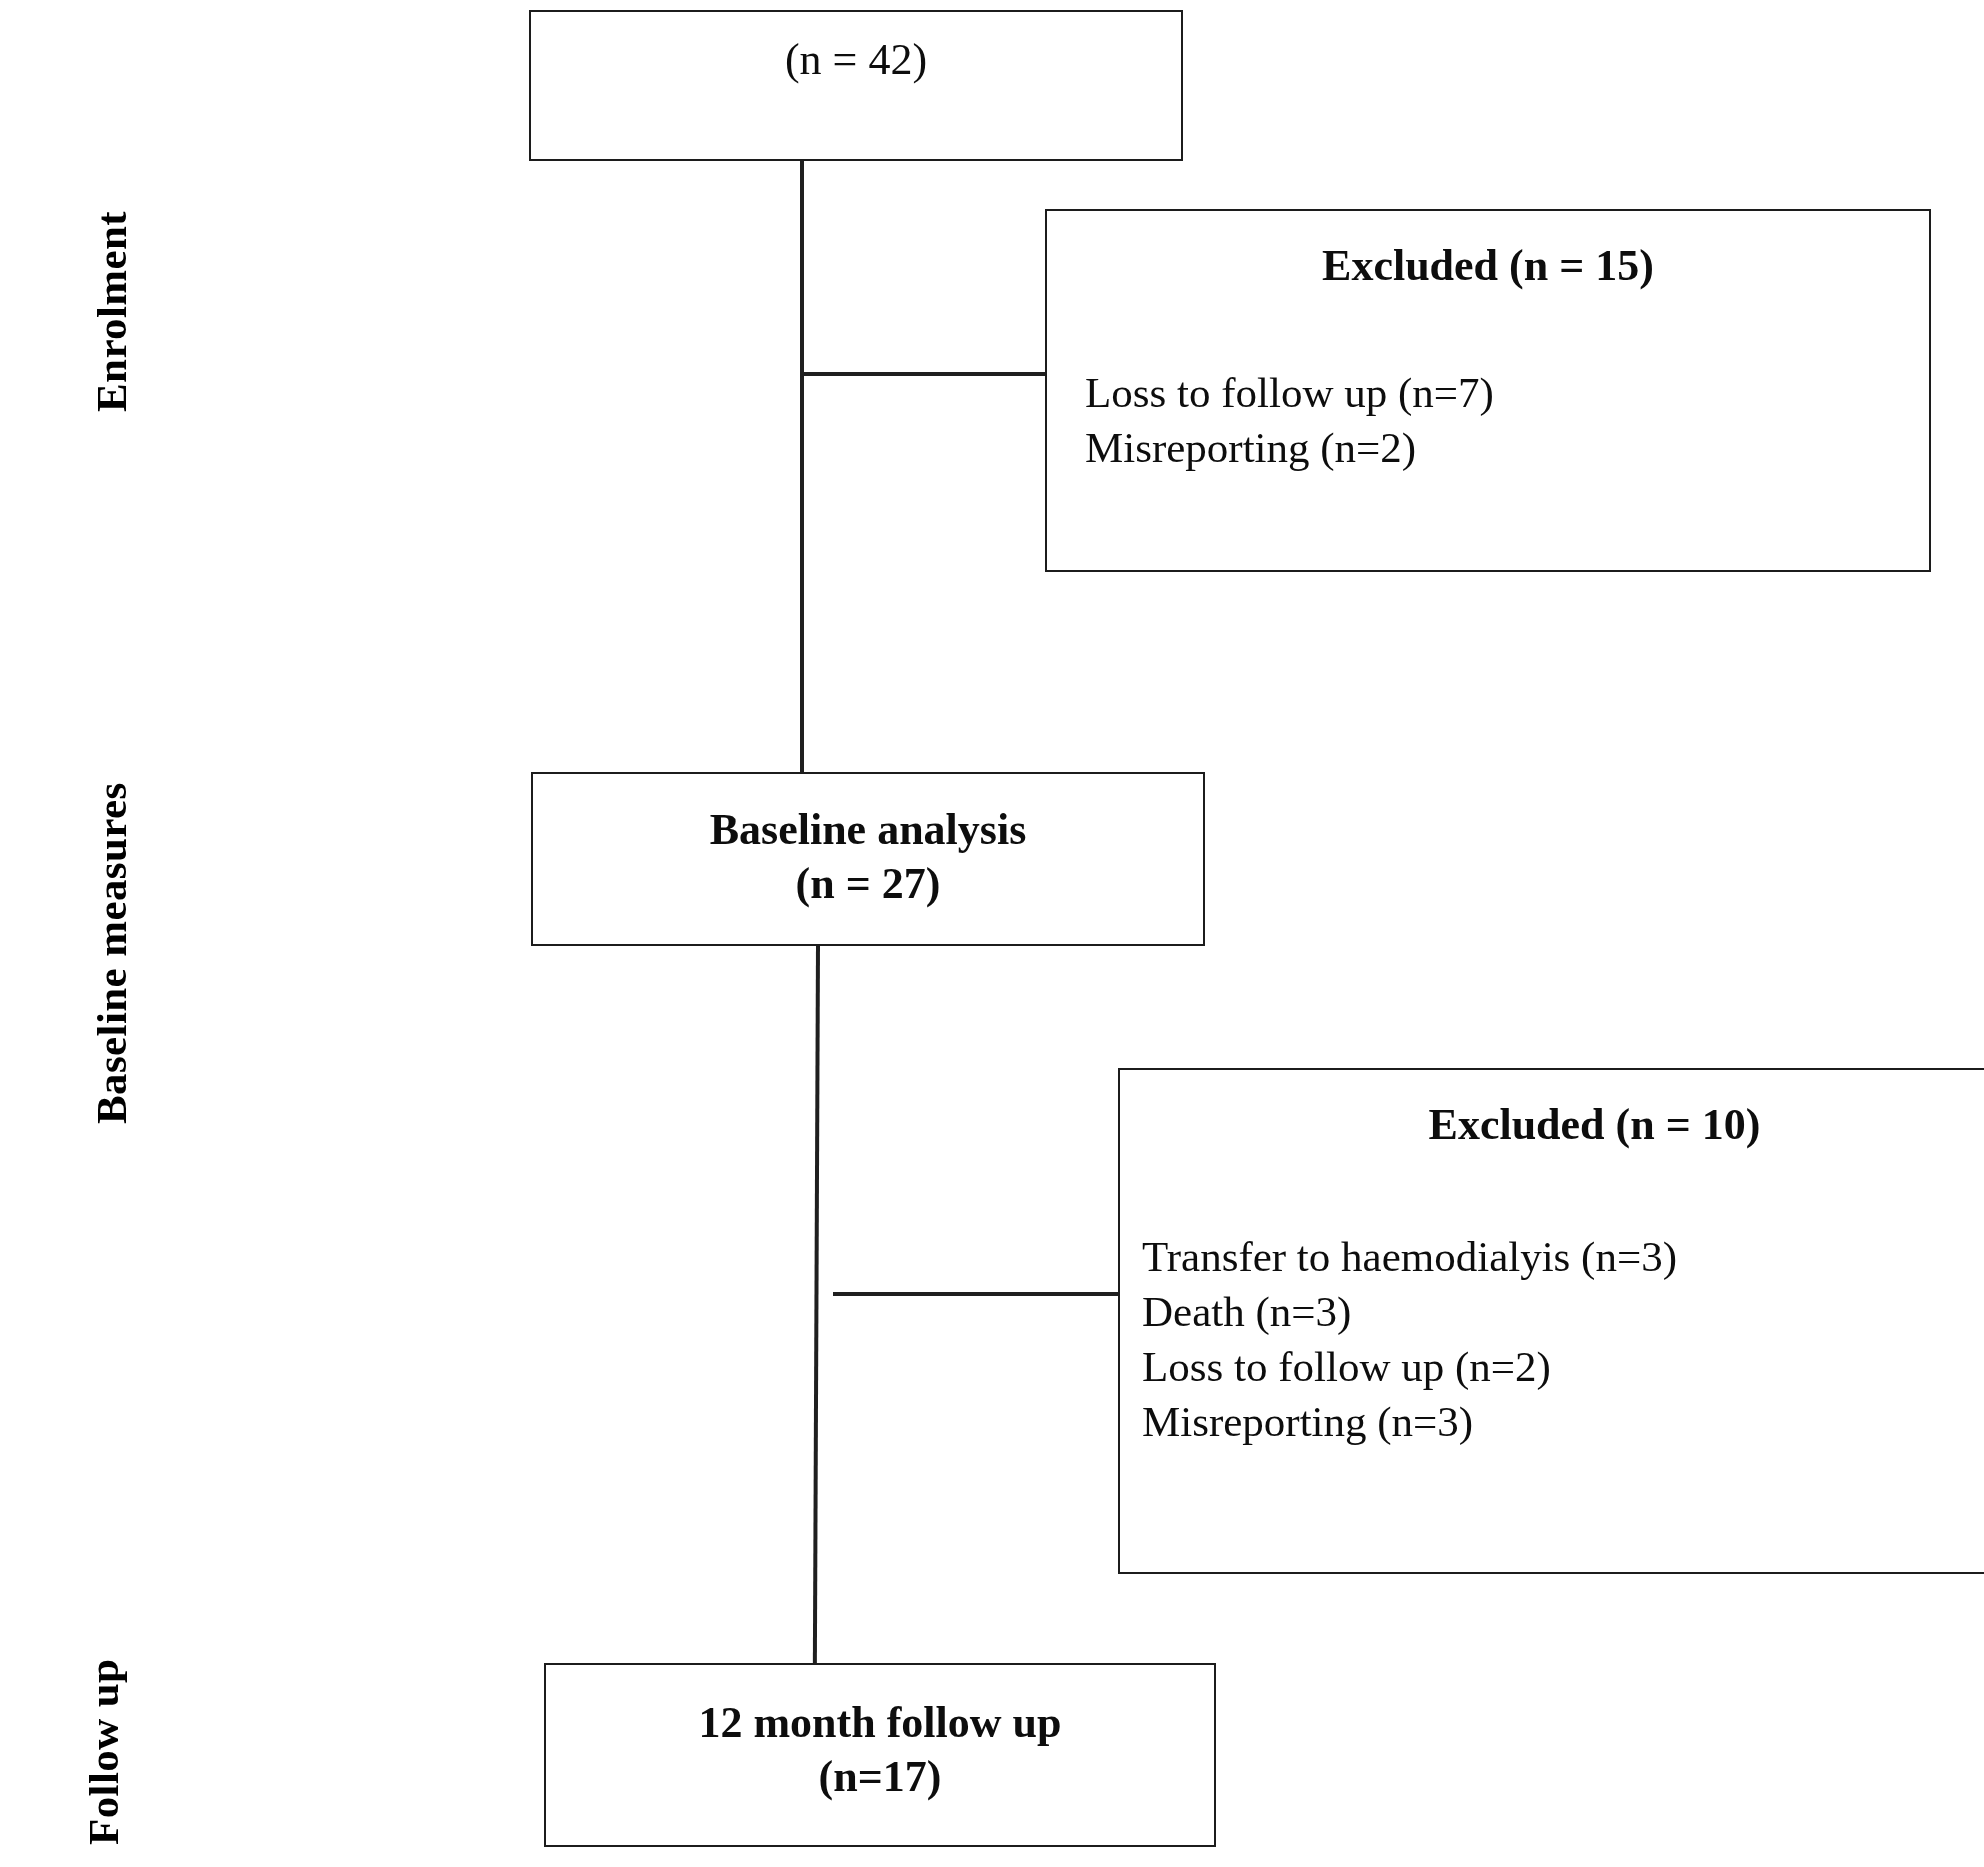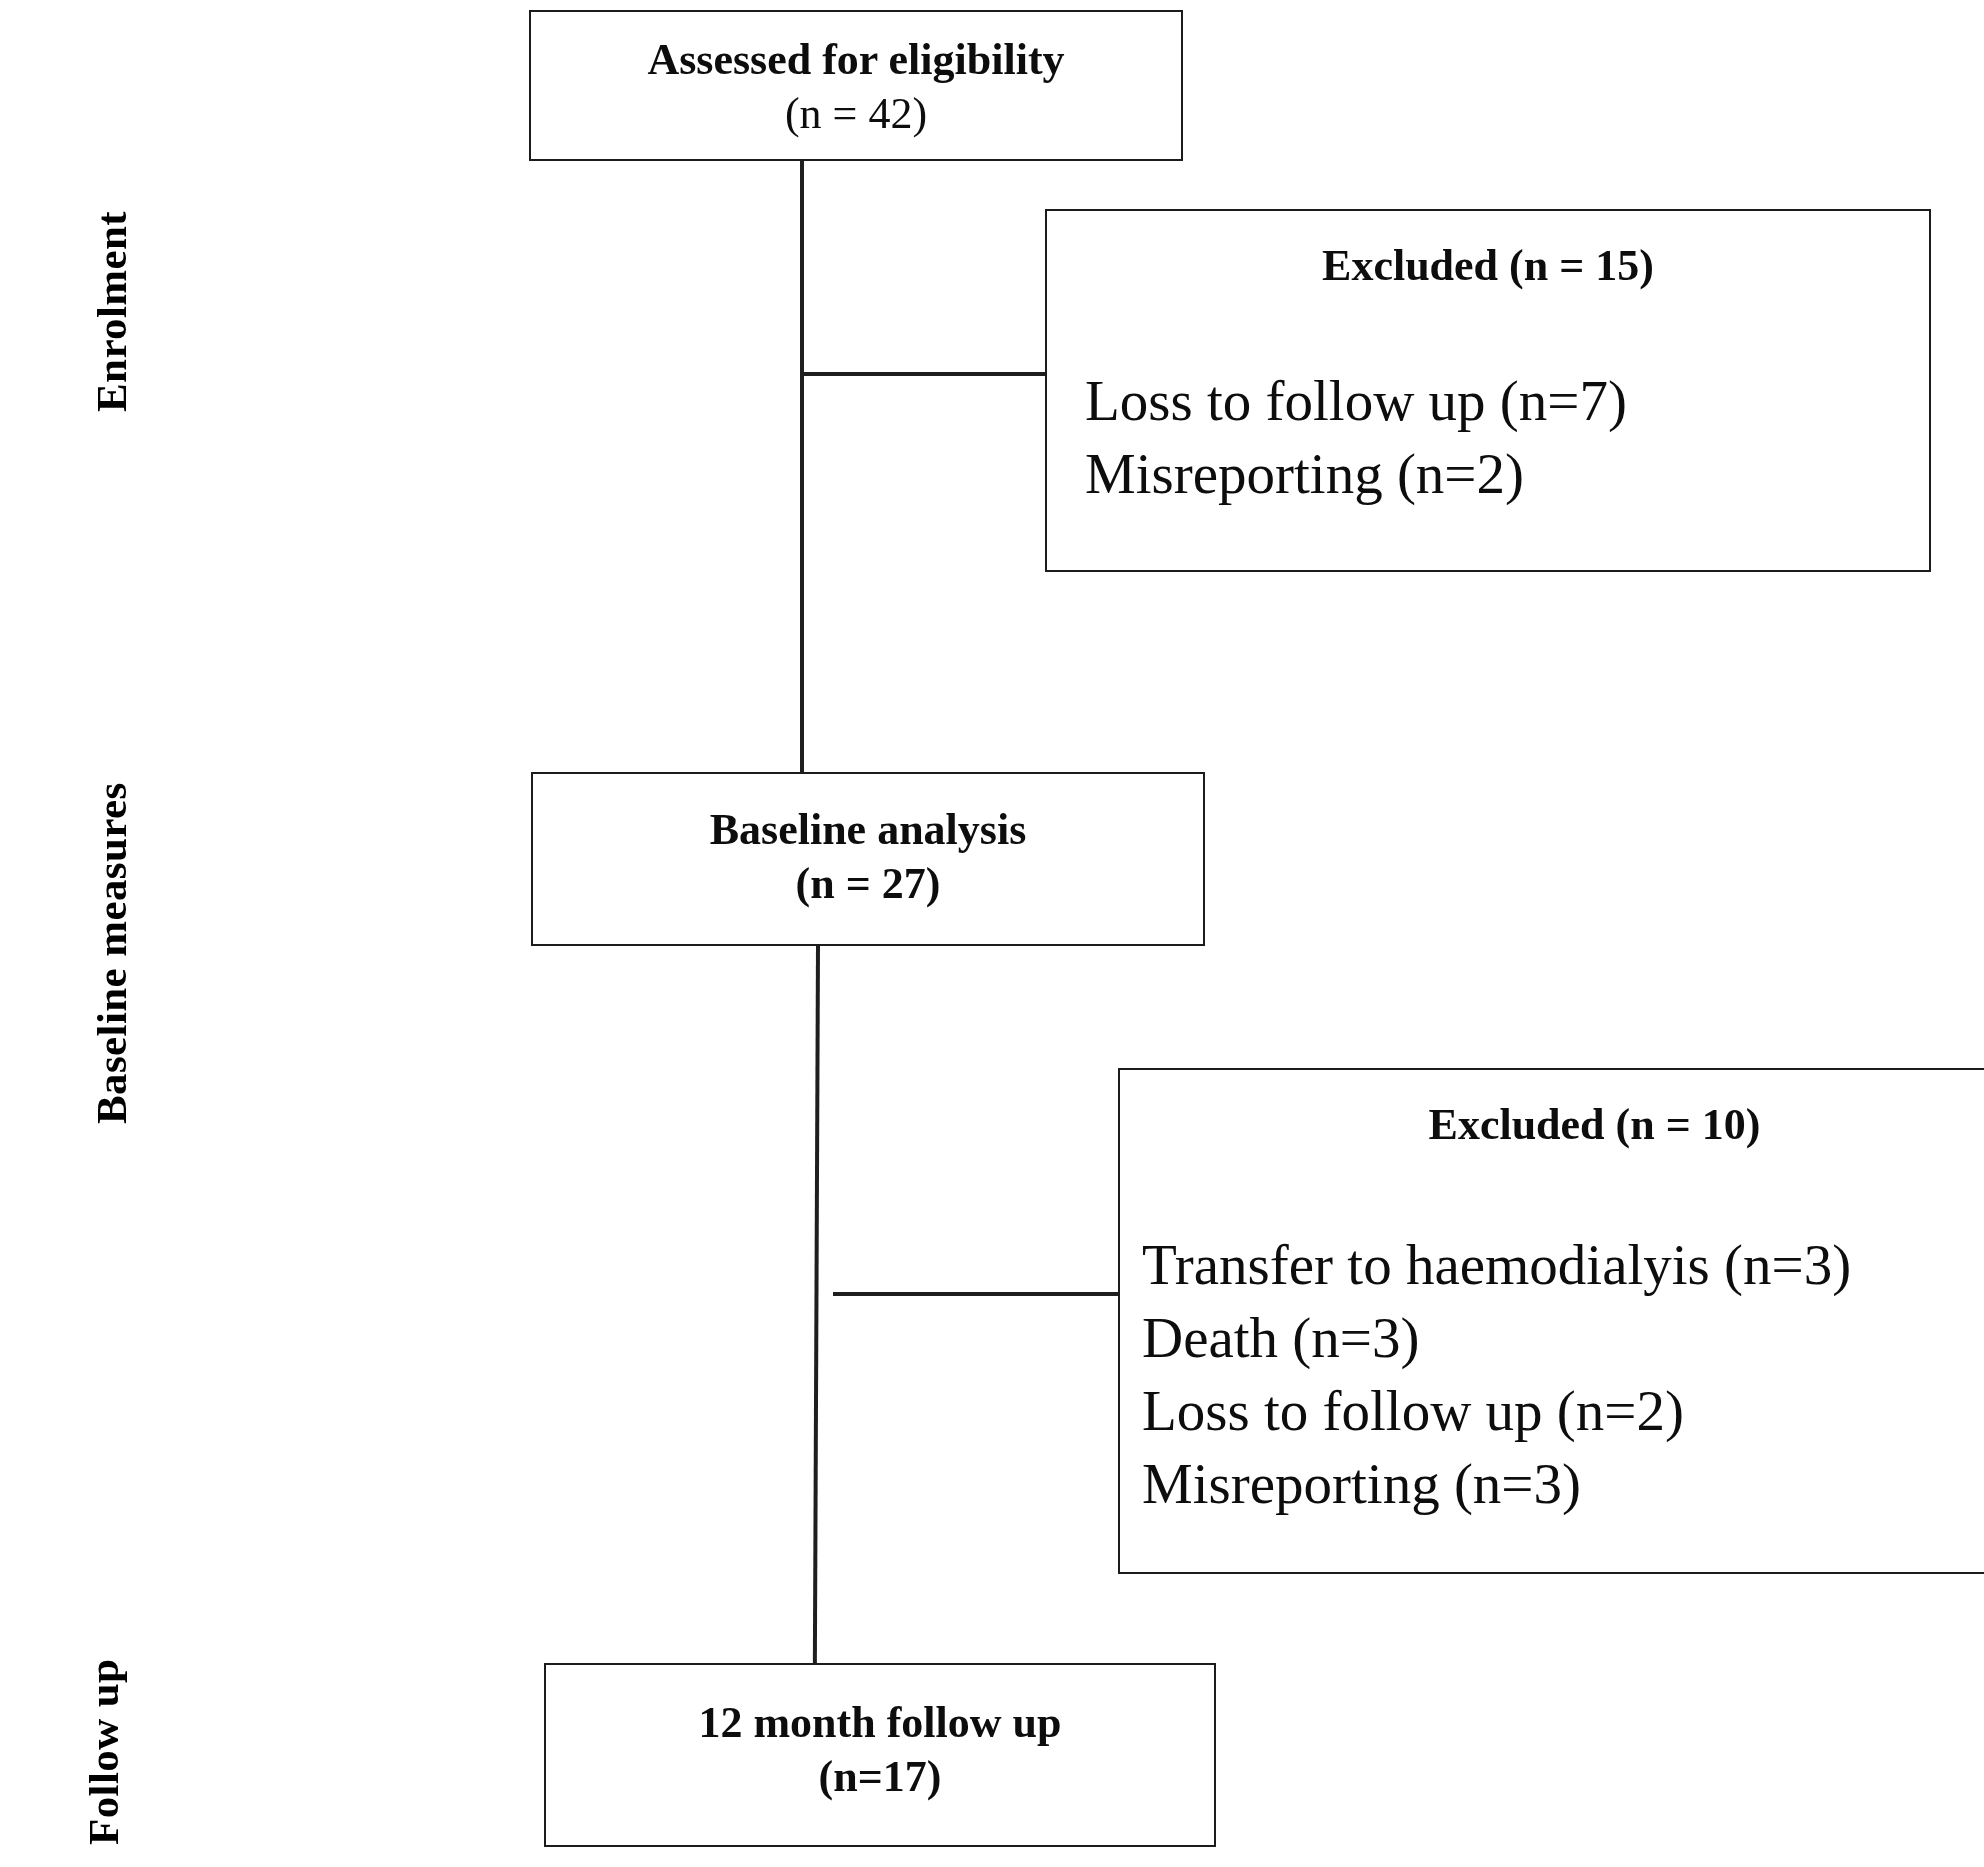--- a/index.html
+++ b/index.html
@@ -52,21 +52,21 @@
     text-align: center;
     font-size: 44px;
     line-height: 1.22;
     color: #0d0d0d;
   }
   .ctr-line.bold { font-weight: bold; }
   .ctr-line.reg  { font-weight: normal; }
 
   .left-line {
     text-align: left;
-    font-size: 57px;
+    font-size: 43px;
     line-height: 1.28;
     font-weight: normal;
     color: #0d0d0d;
   }
 
   
   #box-eligibility {
     left: 529px;  top: 10.3px;   width: 654px;  height: 151px;
   }
   #box-eligibility .node-inner { top: 20.6px; }
@@ -120,21 +120,20 @@
 
   <div class="stage-label stage-followup">Follow up</div>
 
   <div class="conn-v" id="conn-v-1"></div>
   <div class="conn-h" id="conn-h-1"></div>
   <div class="conn-v" id="conn-v-2"></div>
   <div class="conn-h" id="conn-h-2"></div>
 
   <div class="node-box" id="box-eligibility">
     <div class="node-inner">
-      <div class="ctr-line bold">Assessed for eligibility</div>
       <div class="ctr-line reg">(n = 42)</div>
     </div>
   </div>
 
   <div class="node-box" id="box-excluded-1">
     <div class="node-inner head">
       <div class="ctr-line bold">Excluded (n = 15)</div>
     </div>
     <div class="node-inner body">
       <div class="left-line">Loss to follow up (n=7)</div>

